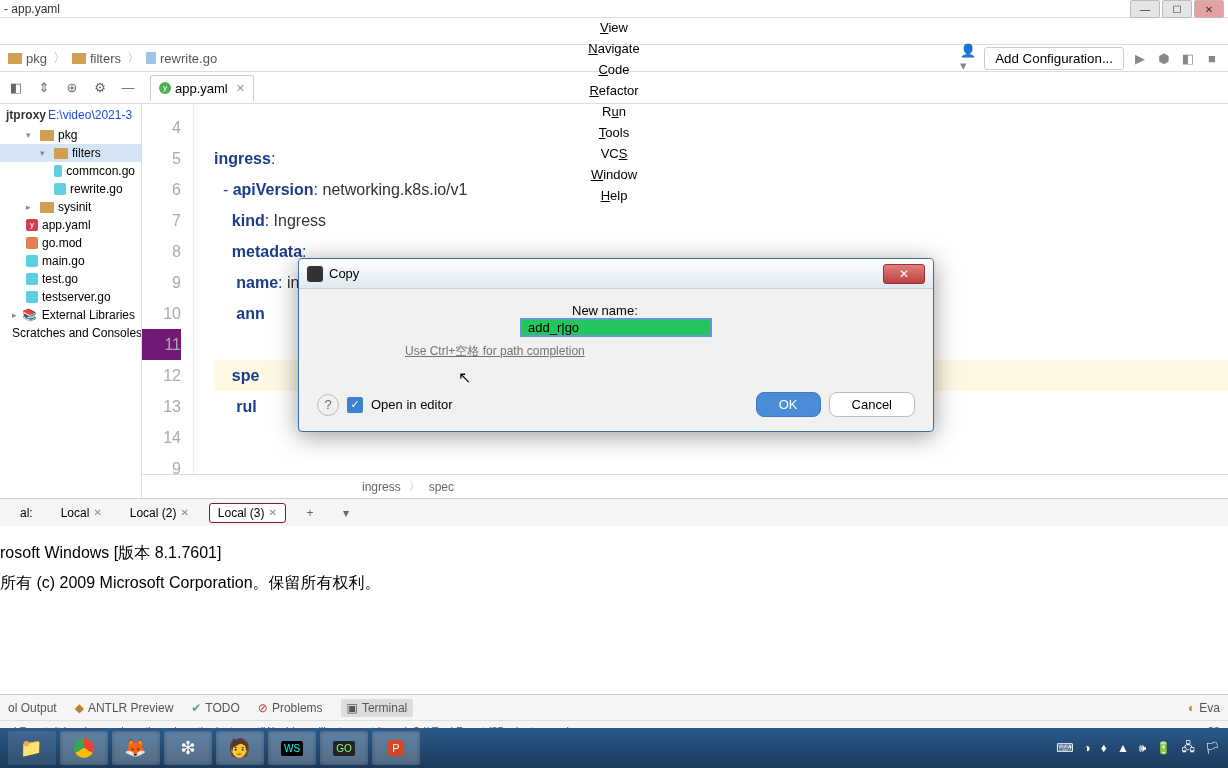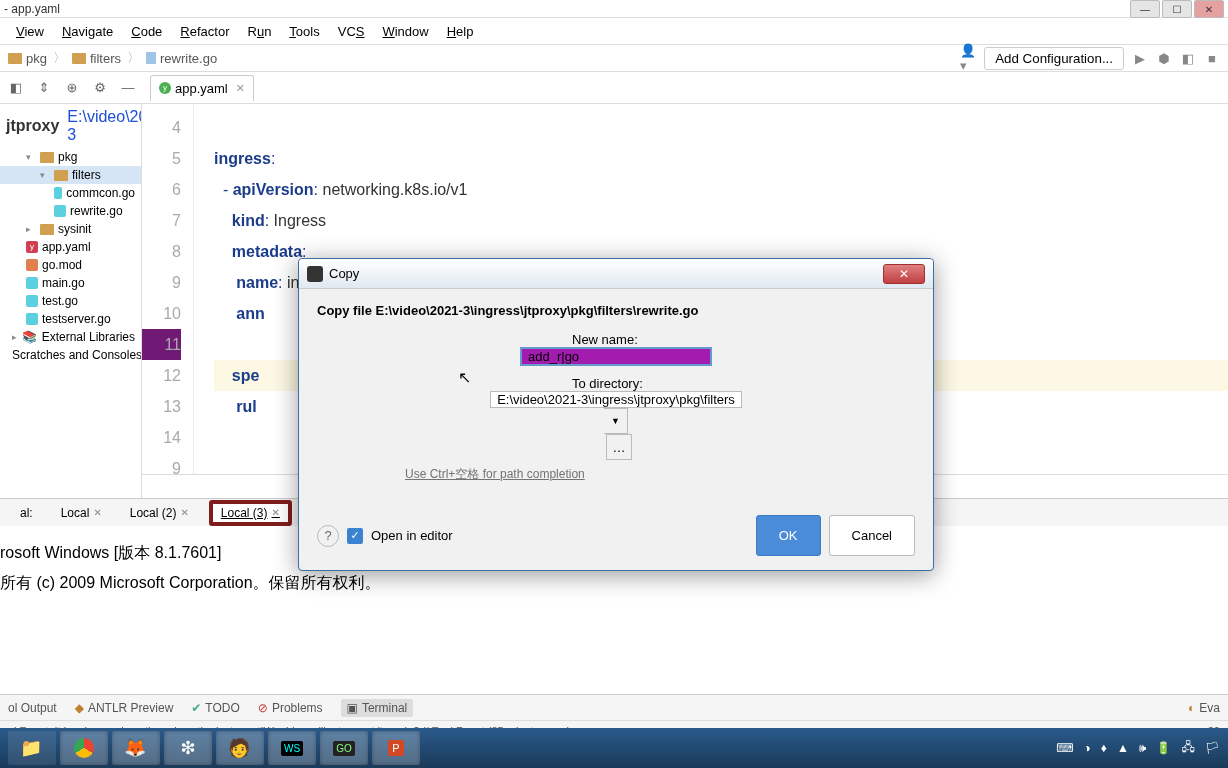--- a/index.html
+++ b/index.html
@@ -1,41 +1,41 @@
 <!DOCTYPE html>
 <html><head>
 <meta charset="utf-8">
 <style>
 * { margin: 0; padding: 0; box-sizing: border-box; font-family: "Segoe UI", Arial, sans-serif; }
 body { width: 1228px; height: 768px; background: #fff; overflow: hidden; font-size: 13px; color: #000; position: relative; }
 .titlebar { height: 18px; background: #fff; border-bottom: 1px solid #ddd; padding-left: 4px; font-size: 12px; color: #333; display:flex; align-items:center; }
 .win-controls { position:absolute; right:4px; top:0; display:flex; gap:2px; }
 .win-btn { width:30px; height:18px; background:#e5e5e5; border:1px solid #bbb; font-size:10px; display:flex; align-items:center; justify-content:center; border-radius:2px; }
 
-.menubar { height: 26px; display: flex; align-items: center; padding: 0 8px; gap: 2px; }
+.menubar { height: 26px; display: flex; align-items: center; padding: 0 8px; gap: 2px; flex-direction: column; }
 .menubar span { padding: 2px 8px; cursor: pointer; }
 .menubar span u { text-decoration: underline; }
 
 .navbar { height: 28px; border-top: 1px solid #ddd; border-bottom: 1px solid #ddd; display: flex; align-items: center; padding: 0 8px; gap: 6px; }
 .navbar .crumb { color:#555; display:flex; align-items:center; gap:4px; }
 .folder-ico { width:14px; height:11px; background:#d0a050; border-radius:1px; display:inline-block; }
 .file-ico { width:10px; height:12px; background:#a0c4e8; border-radius:1px; display:inline-block; }
 .navbar-right { margin-left:auto; display:flex; align-items:center; gap:8px; }
 .add-config-btn { background:#fff; border:1px solid #ccc; padding:3px 10px; border-radius:3px; }
 .tb-icon { width:16px; height:16px; display:flex; align-items:center; justify-content:center; color:#888; }
 
 .toolbar2 { height:32px; border-bottom:1px solid #ddd; display:flex; align-items:center; padding:0 4px; gap:4px; }
 .tb-btn { width:24px; height:24px; display:flex; align-items:center; justify-content:center; color:#666; }
 .editor-tab { height:26px; background:#fff; border:1px solid #ccc; border-bottom:none; padding:2px 8px; display:flex; align-items:center; gap:4px; margin-left:6px; border-radius:3px 3px 0 0; }
 .tab-ico { width:12px; height:12px; background:#4caf50; border-radius:50%; display:inline-block; color:#fff; font-size:8px; text-align:center; line-height:12px; }
 .tab-close { color:#999; font-size:11px; margin-left:4px; }
 
 .main-split { display:flex; height: 394px; }
 .sidebar { width:142px; border-right:1px solid #ddd; overflow:hidden; background:#fff; }
-.sb-head { padding:4px 6px; font-weight:bold; font-size:16px; color:#333; display:flex; gap:8px; align-items:center; }
+.sb-head { padding:4px 6px; font-weight:bold; font-size:12px; color:#333; display:flex; gap:2px; align-items:center; }
 .sb-item { padding:2px 6px 2px 12px; font-size:12px; display:flex; align-items:center; gap:4px; white-space:nowrap; }
 .sb-item.sel { background:#d5e5f6; }
 .sb-chev { width:10px; color:#888; font-size:9px; }
 .go-ico { width:12px; height:12px; background:#5dd0e0; border-radius:2px; display:inline-block; }
 .yaml-ico { width:12px; height:12px; background:#d04050; border-radius:2px; display:inline-block; font-size:8px; color:#fff; text-align:center; line-height:12px; }
 
 .editor { flex:1; display:flex; flex-direction:column; }
 .code-area { flex:1; display:flex; font-family: Consolas, monospace; font-size:16px; overflow:hidden; }
 .gutter { width:52px; text-align:right; padding:8px 12px 0 0; color:#aaa; line-height:31px; border-right:1px solid #eee; }
 .gutter div.hl { background:#701a75; }
@@ -43,21 +43,21 @@
 .code .hl-line { background:#fcf8e3; display:inline-block; width:100%; }
 .k-key { color:#1a3c8a; font-weight:bold; }
 .k-dash { color:#1a3c8a; }
 .k-val { color:#333; }
 .k-colon { color:#1a3c8a; }
 .breadcrumb-bar { height:24px; border-top:1px solid #ddd; padding-left:220px; font-size:12px; color:#666; display:flex; align-items:center; gap:8px; }
 .breadcrumb-bar .sep { color:#aaa; }
 
 .terminal-tabs { height:28px; border-top:1px solid #ccc; background:#f5f5f5; display:flex; align-items:center; padding:0 12px; gap:12px; font-size:12px; }
 .term-tab { padding:2px 8px; display:flex; align-items:center; gap:4px; }
-.term-tab.active { background:#fff; border:4px solid #7f1d1d; border-radius:3px;text-decoration:underline; }
+.term-tab.active { background:#fff; border:1px solid #7f1d1d; border-radius:3px; }
 .term-close { color:#888; font-size:10px; }
 
 .terminal { height:168px; background:#fff; font-family: Consolas, monospace; font-size:16px; padding:12px 0 0 0; line-height:30px; }
 .terminal .cursor { display:inline-block; width:10px; height:18px; border:1px solid #000; vertical-align:middle; }
 
 .bottom-tools { height:26px; border-top:1px solid #ccc; background:#f5f5f5; display:flex; align-items:center; padding:0 8px; gap:18px; font-size:12px; color:#555; }
 .bottom-tools .tool { display:flex; align-items:center; gap:4px; }
 .bottom-tools .active-tool { background:#ddd; padding:2px 6px; border-radius:2px; }
 .statusbar { height:20px; background:#f5f5f5; border-top:1px solid #ddd; font-size:11px; padding:2px 8px; color:#555; display:flex; align-items:center; }
 .statusbar .right { margin-left:auto; }
@@ -70,29 +70,29 @@
 
 
 .dialog { position:absolute; left:298px; top:258px; width:636px; background:#f1f1f1; border:1px solid #3a6ea5; border-radius:4px; box-shadow:0 4px 24px rgba(0,0,0,0.4); }
 .dlg-title { height:30px; background:linear-gradient(#fff,#e0e8f0); display:flex; align-items:center; padding:0 8px; gap:6px; border-bottom:1px solid #ccc; border-radius:4px 4px 0 0; }
 .dlg-ico { width:16px; height:16px; background:#333; border-radius:3px; display:inline-block; }
 .dlg-close { margin-left:auto; width:42px; height:20px; background:linear-gradient(#e08080,#c04040); border:1px solid #a03030; border-radius:3px; color:#fff; display:flex; align-items:center; justify-content:center; font-size:12px; }
 .dlg-body { padding:14px 18px; }
 .dlg-heading { font-weight:bold; margin-bottom:14px; font-size:13px; }
 .dlg-row { display:flex; align-items:center; margin-bottom:10px;flex-direction:column; }
 .dlg-label { width:88px; font-size:13px; }
-.dlg-input { flex:1; height:26px; border:2px solid #6699cc; padding:0 6px; font-size:13px; background:#a21caf; }
+.dlg-input { flex:1; height:26px; border:2px solid #6699cc; padding:0 6px; font-size:13px; background:#22c55e; }
 .dlg-combo { flex:1; height:26px; border:1px solid #bbb; padding:0 6px; font-size:13px; background:#fff; display:flex; align-items:center; }
 .dlg-combo-arrow { width:24px; height:26px; border:1px solid #bbb; border-left:none; display:flex; align-items:center; justify-content:center; font-size:9px; }
 .dlg-browse { width:26px; height:26px; border:1px solid #bbb; margin-left:6px; display:flex; align-items:center; justify-content:center; }
 .dlg-hint { margin-left:88px; font-size:12px; color:#737373; margin-bottom:32px; margin-top:-4px;text-decoration:underline; }
 .dlg-footer { display:flex; align-items:center; gap:8px; }
 .help-ico { width:22px; height:22px; border:1px solid #bbb; border-radius:50%; display:flex; align-items:center; justify-content:center; font-size:13px; color:#666; }
 .chk { width:16px; height:16px; background:#3b82d0; border-radius:2px; color:#fff; font-size:11px; display:flex; align-items:center; justify-content:center; }
-.dlg-btn { padding:12px 22px; border:1px solid #bbb; border-radius:3px; background:#fff; font-size:13px; }
+.dlg-btn { padding:4px 22px; border:1px solid #bbb; border-radius:8px; background:#fff; font-size:13px; }
 .dlg-btn.primary { background:#4a8cd8; border-color:#3a7cc8; color:#fff; }
 .spacer { flex:1; }
 .cursor-ptr { position:absolute; left:458px; top:368px; font-size:16px; color:#000; pointer-events:none; }
 </style>
 </head>
 <body>
 
 <div class="titlebar">
   <span>- app.yaml</span>
   <div class="win-controls">
@@ -334,32 +334,23 @@
   </div>
 </div>
 
 <div class="dialog">
   <div class="dlg-title">
     <span class="dlg-ico"></span>
     <span>Copy</span>
     <div class="dlg-close">✕</div>
   </div>
   <div class="dlg-body">
-    <div class="dlg-heading">Copy file E:\video\2021-3\ingress\jtproxy\pkg\filters\rewrite.go</div>
     <div class="dlg-row">
       <div class="dlg-label">New name:</div>
       <input class="dlg-input" value="add_r|go" style="">
-    </div>
-    <div class="dlg-row">
-      <div class="dlg-label">To directory:</div>
-      <div class="dlg-combo">
-          <span>E:\video\2021-3\ingress\jtproxy\pkg\filters</span>
-        </div>
-      <div class="dlg-combo-arrow">▼</div>
-      <div class="dlg-browse">…</div>
     </div>
     <div class="dlg-hint">Use Ctrl+空格 for path completion</div>
     <div class="dlg-footer">
       <div class="help-ico">?</div>
       <div class="chk">✓</div>
       <span>Open in editor</span>
       <div class="spacer"></div>
       <button class="dlg-btn primary">OK</button>
       <button class="dlg-btn">Cancel</button>
     </div>

